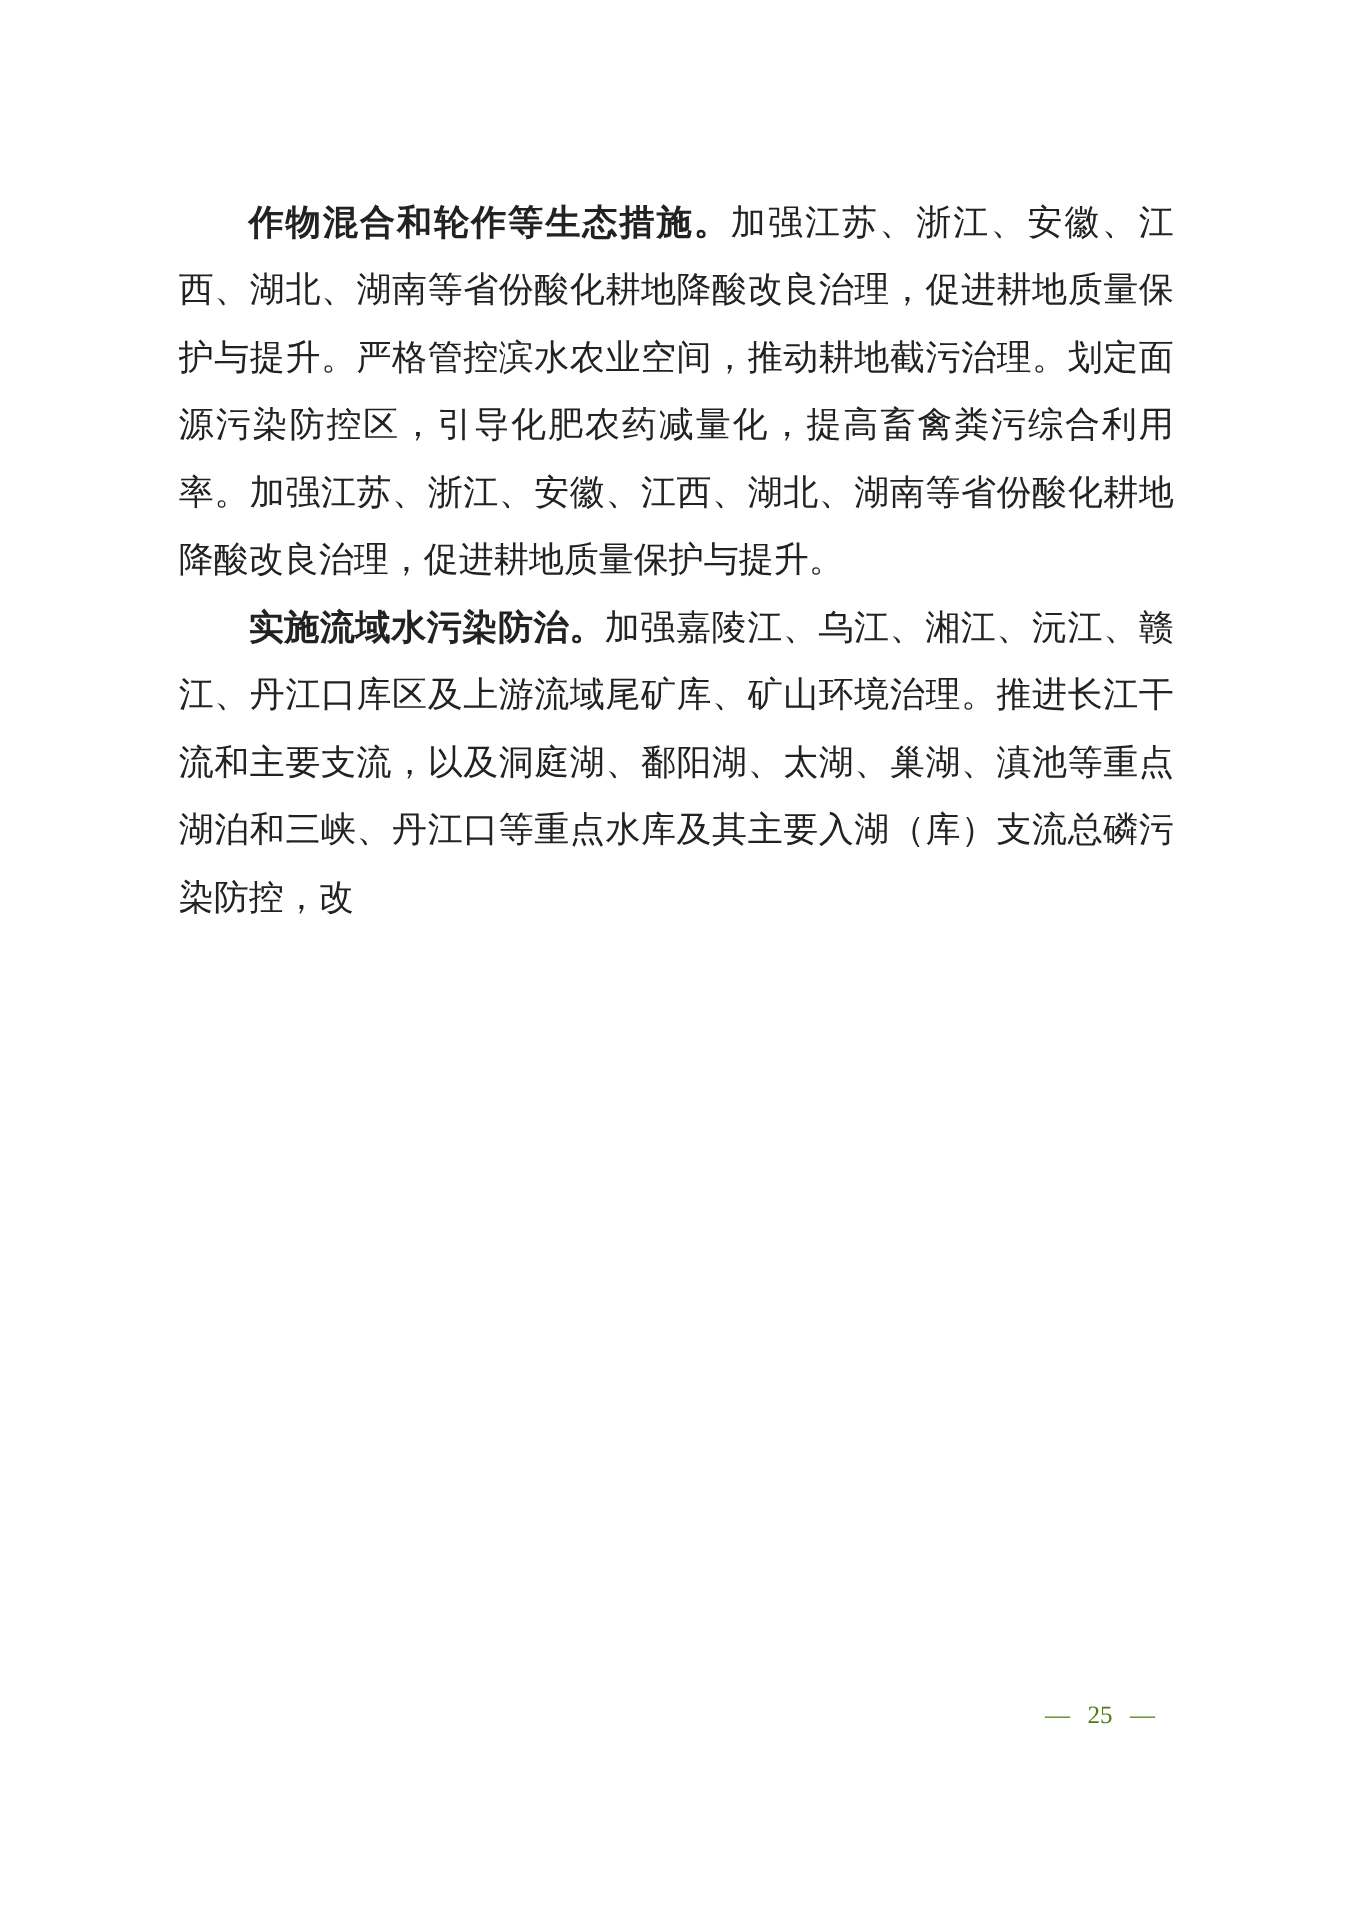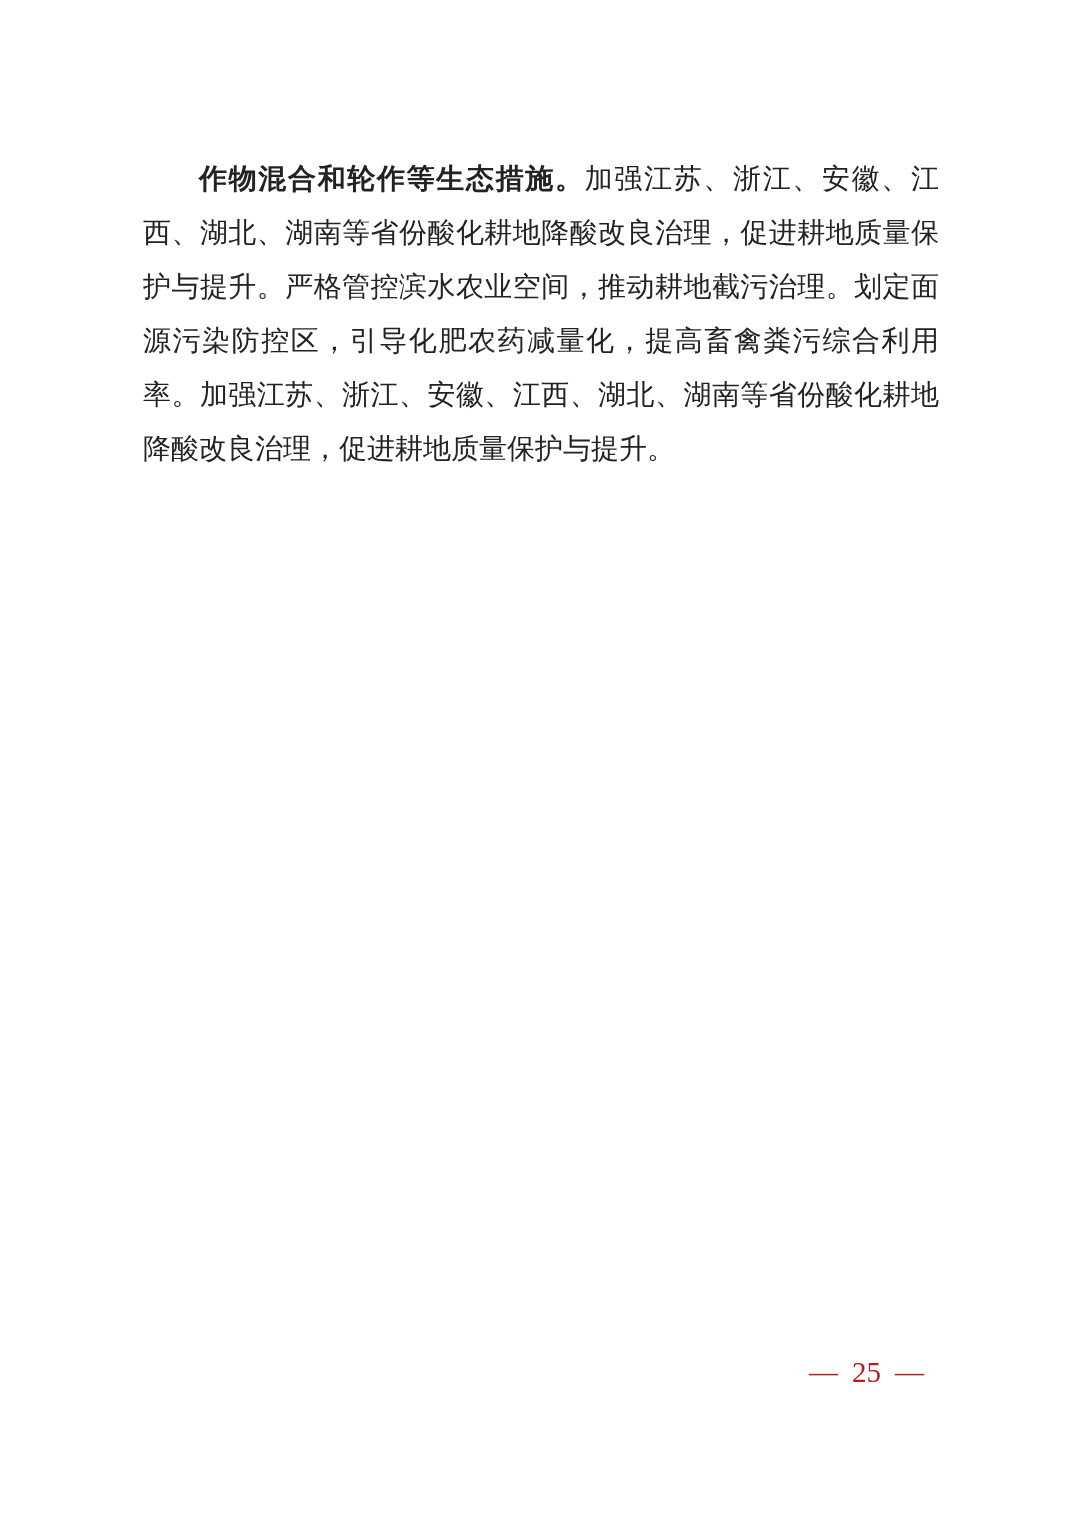--- a/index.html
+++ b/index.html
@@ -36,35 +36,36 @@
   p.doc-par.gap-before {
     margin-top: 28px;
   }
   p.doc-par strong {
     font-weight: bold;
   }
   .page-footer {
     position: absolute;
     top: 1352px;
     right: 142px;
-    font-size: 29px;
+    font-size: 20px;
     line-height: 40px;
-    color: #b91c1c;
+    color: #4d7c0f;
     white-space: nowrap;
   }
   .page-footer .dash {
     letter-spacing: 0;
     padding: 0 14px;
   }
 </style>
 </head>
 <body>
 
 <div class="page-body">
 
 
   <p class="doc-par indent"><strong>作物混合和轮作等生态措施。</strong><span>加强江苏、浙江、安徽、江西、湖北、湖南等省份酸化耕地降酸改良治理，促进耕地质量保护与提升。严格管控滨水农业空间，推动耕地截污治理。划定面源污染防控区，引导化肥农药减量化，提高畜禽粪污综合利用率。加强江苏、浙江、安徽、江西、湖北、湖南等省份酸化耕地降酸改良治理，促进耕地质量保护与提升。</span></p>
 
 
+  <p class="doc-par indent"><strong>实施流域水污染防治。</strong><span>加强嘉陵江、乌江、湘江、沅江、赣江、丹江口库区及上游流域尾矿库、矿山环境治理。推进长江干流和主要支流，以及洞庭湖、鄱阳湖、太湖、巢湖、滇池等重点湖泊和三峡、丹江口等重点水库及其主要入湖（库）支流总磷污染防控，改</span></p>
 
 </div>
 
 <div class="page-footer"><span class="dash">—</span><span>25</span><span class="dash">—</span></div>
 
 </body></html>

